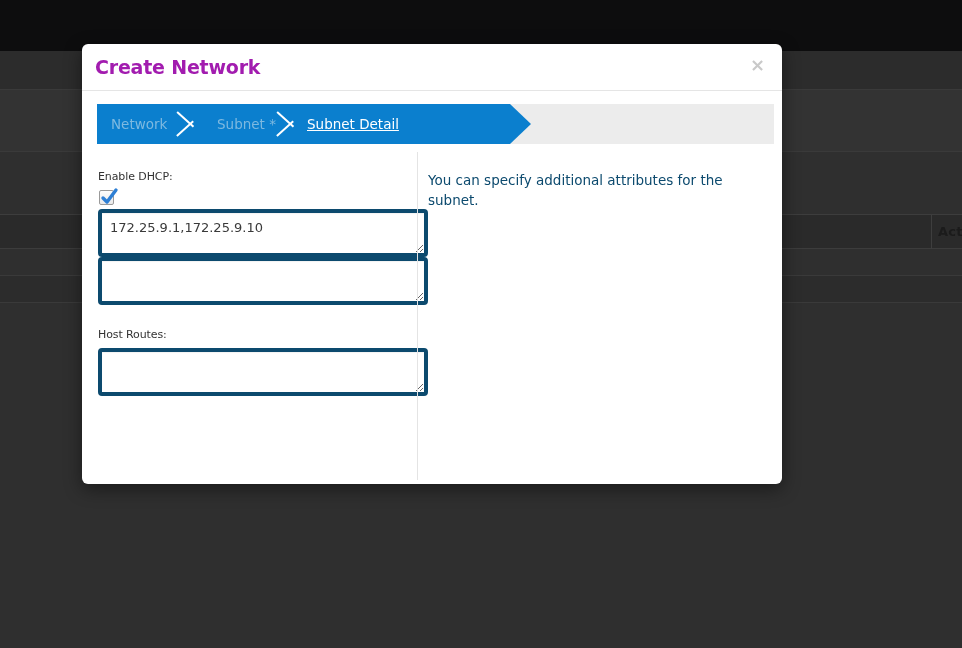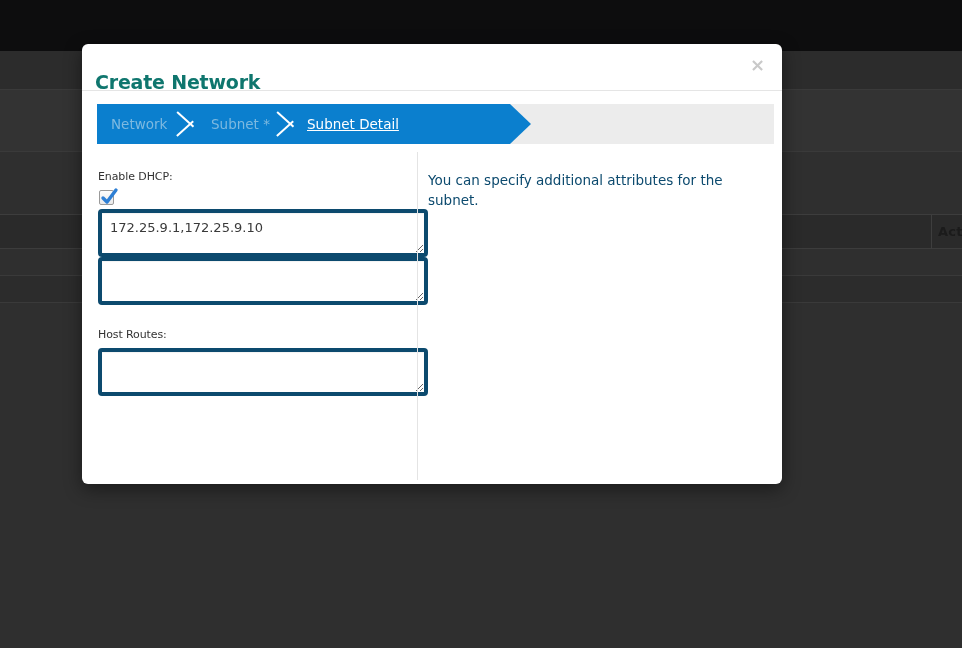--- a/index.html
+++ b/index.html
@@ -90,23 +90,22 @@
     position: relative;
     height: 47px;
     border-bottom: 1px solid #e5e5e5;
     box-sizing: border-box;
   }
   .modal-title {
     position: absolute;
     left: 13px; top: 12px;
     font-size: 19px;
     font-weight: bold;
-    color: #0f766e;
+    color: #a21caf;
     letter-spacing: -.2px;
-    margin-top: 15px;
   }
   .modal-close {
     position: absolute;
     right: 13px; top: 10px;
     font-size: 18px;
     line-height: 18px;
     color: #c9c9c9;
     font-weight: bold;
     cursor: pointer;
     background: none;
@@ -289,21 +288,21 @@
     <button class="modal-close">×</button>
   </div>
 
   <div class="wizard">
     <div class="wizard-fill" style="width:413px;"></div>
     <div class="wiz-arrow-tip" style="left:413px;"></div>
 
     <div class="wiz-step done" style="left:14px;">Network</div>
     <div class="wiz-sep" style="left:78px;"></div>
 
-    <div class="wiz-step done" style="left:114px;">Subnet *</div>
+    <div class="wiz-step done" style="left:120px;">Subnet *</div>
     <div class="wiz-sep" style="left:178px;"></div>
 
     <div class="wiz-step active" style="left:210px;">Subnet Detail</div>
   </div>
 
   <div class="modal-body">
     <div class="col-left">
 
       <div class="field-label">Enable DHCP:</div>
       <span class="checkbox-wrap">

